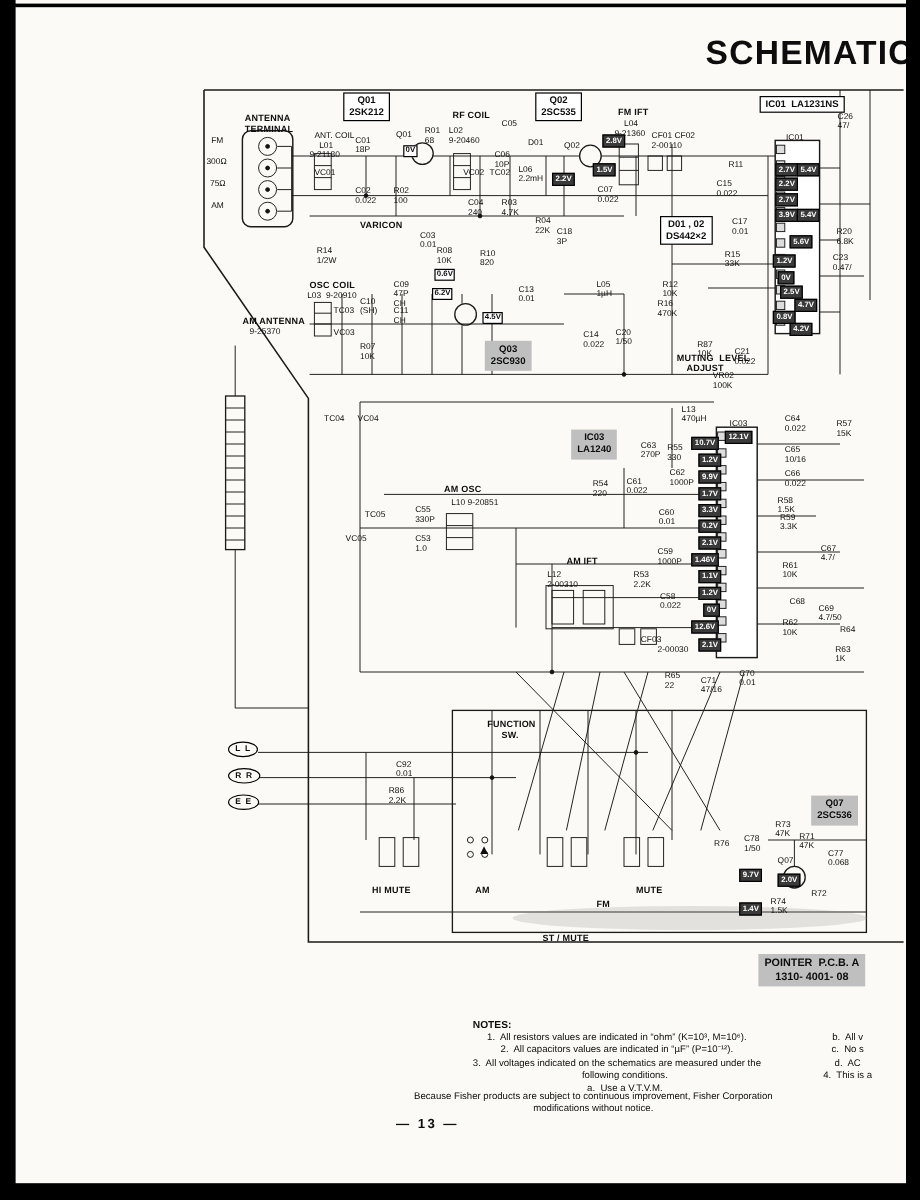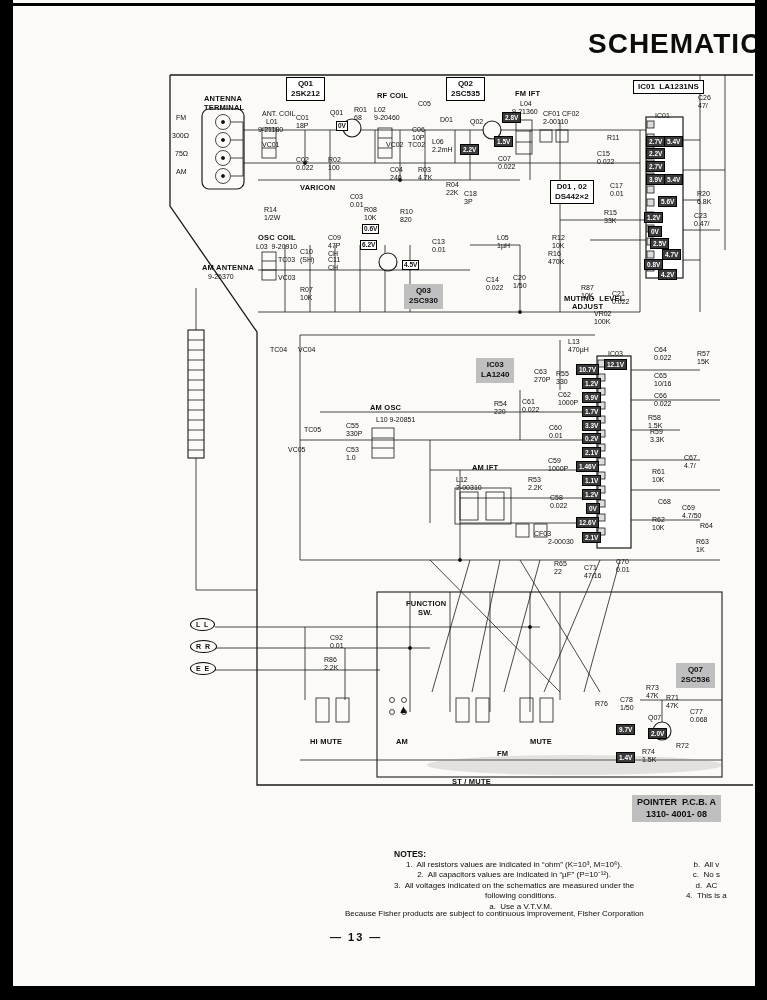--- a/index.html
+++ b/index.html
@@ -509,20 +509,21 @@
     <div id="note-lines-right">
         <div class="note-line">b.  All v</div>
         <div class="note-line">c.  No s</div>
         <div class="note-line">d.  AC</div>
         <div class="note-line">4.  This is a</div>
       </div>
   </div>
   <div id="notes-footer" class="notes-col">
     <div id="note-lines-footer">
         <div class="note-line">Because Fisher products are subject to continuous improvement, Fisher Corporation</div>
+        <div class="note-line">modifications without notice.</div>
       </div>
   </div>
 
   <div id="page-number">— 13 —</div>
 
   <div class="bar" id="bar-left"></div>
   <div class="bar" id="bar-right"></div>
   <div class="bar" id="bar-bottom"></div>
   <div class="bar" id="bar-top"></div>
 </div>

